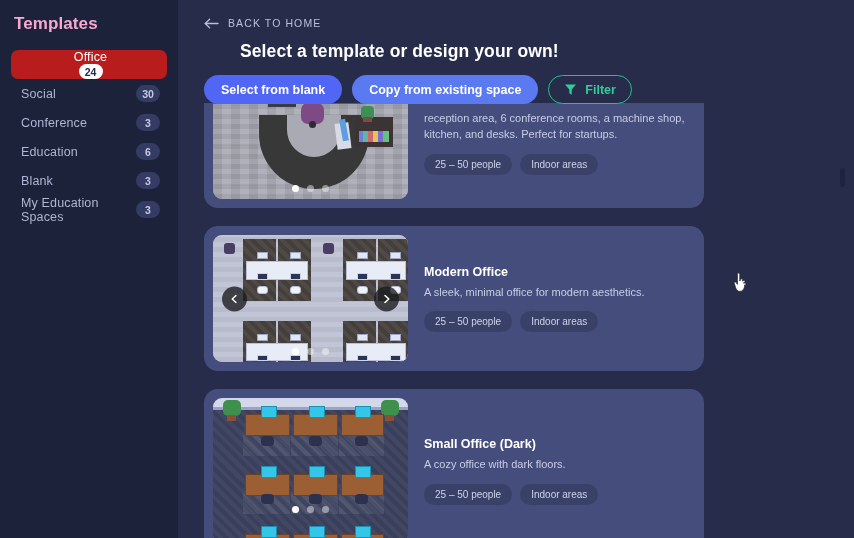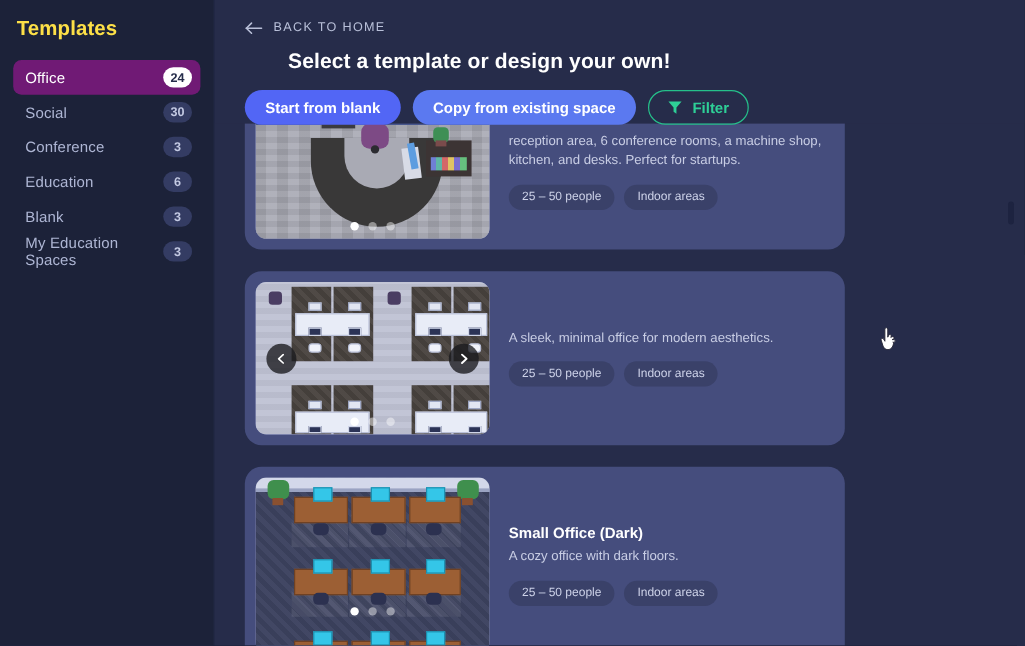--- a/index.html
+++ b/index.html
@@ -15,21 +15,21 @@
   
   #sidebar {
     width: 179px; height: 538px;
     background: #1c2239;
     flex: 0 0 179px;
     padding: 0;
     position: relative;
     border-right: 1px solid #252c47;
   }
   #sidebar-title {
-    color: #fde047;
+    color: #f9a8d4;
     font-size: 17px;
     font-weight: bold;
     letter-spacing: 0.1px;
     padding: 14px 0 0 14px;
   }
   #sidebar-list { margin-top: 16px; padding: 0 11px; }
   .side-item {
     height: 29px;
     display: flex;
     align-items: center;
@@ -38,21 +38,21 @@
     border-radius: 7px;
     margin-bottom: 0px;
     cursor: pointer;
   }
   .side-item + .side-item { margin-top: 0px; }
   .side-item-label {
     font-size: 12.5px;
     color: #aeb6d4;
     letter-spacing: 0.15px;
   }
-  .side-item.active { background: #701a75; }
+  .side-item.active { background: #b91c1c; flex-direction: column; }
   .side-item.active .side-item-label { color: #ffffff; }
   .side-badge {
     min-width: 24px; height: 17px;
     border-radius: 9px;
     background: #343c63;
     color: #c4cae3;
     font-size: 10.5px;
     display: flex; align-items: center; justify-content: center;
     padding: 0 6px;
     font-weight: 600;
@@ -422,20 +422,21 @@
             </div>
 
             <div class="dots">
               <span class="dot active"></span>
               <span class="dot"></span>
               <span class="dot"></span>
             </div>
           </div>
 
           <div class="card-body">
+            <div class="card-title">Modern Office</div>
             <div class="card-desc">A sleek, minimal office for modern aesthetics.</div>
             <div class="tag-row">
               <span class="tag">25 – 50 people</span>
               <span class="tag">Indoor areas</span>
             </div>
           </div>
         </div>
 
         <div class="card">
           <div class="card-thumb" style="height:146px;">
@@ -504,21 +505,21 @@
         <svg id="back-arrow" width="15" height="11" viewBox="0 0 15 11">
           <line x1="1.2" y1="5.5" x2="14" y2="5.5" stroke="#b9c0d9" stroke-width="1.3" stroke-linecap="round"></line>
           <polyline points="5.6,1.3 1.3,5.5 5.6,9.7" fill="none" stroke="#b9c0d9" stroke-width="1.3" stroke-linecap="round" stroke-linejoin="round"></polyline>
         </svg>
         <span id="back-label">BACK TO HOME</span>
       </div>
 
       <h1 id="page-title">Select a template or design your own!</h1>
 
       <div id="action-row">
-        <button class="btn btn-primary">Start from blank</button>
+        <button class="btn btn-primary">Select from blank</button>
         <button class="btn btn-secondary">Copy from existing space</button>
         <button class="btn btn-filter">
           <svg width="13" height="13" viewBox="0 0 13 13">
             <polygon points="1,1.5 12,1.5 7.7,6.6 7.7,11.8 5.3,10.2 5.3,6.6" fill="#2ecf97"></polygon>
           </svg>
           <span>Filter</span>
         </button>
       </div>
     </header>
 

